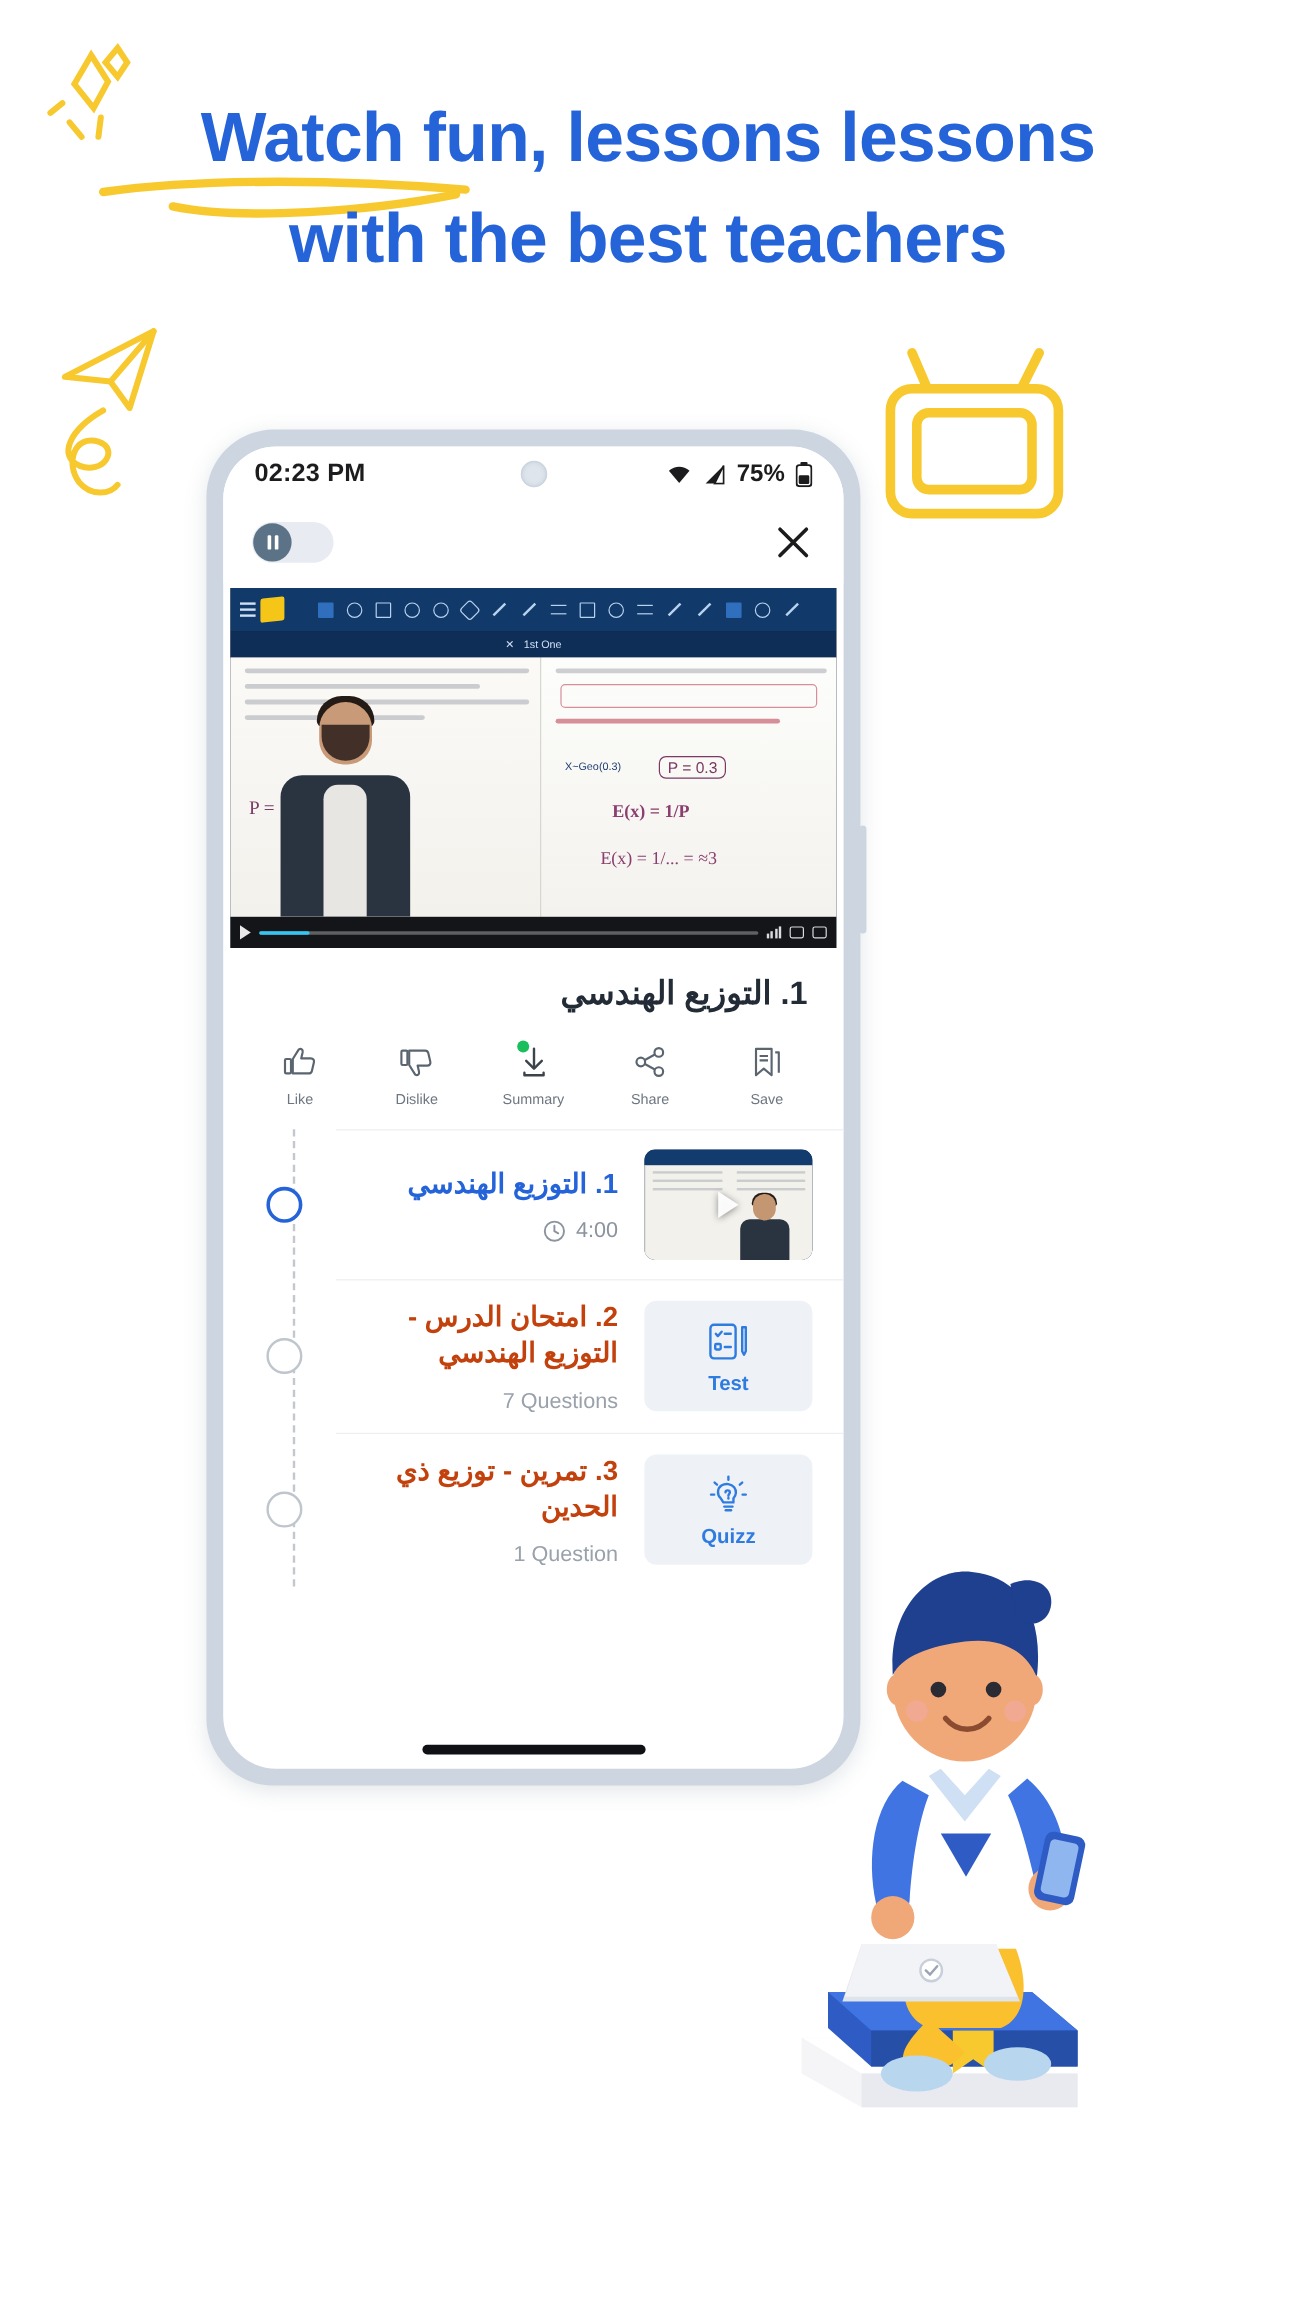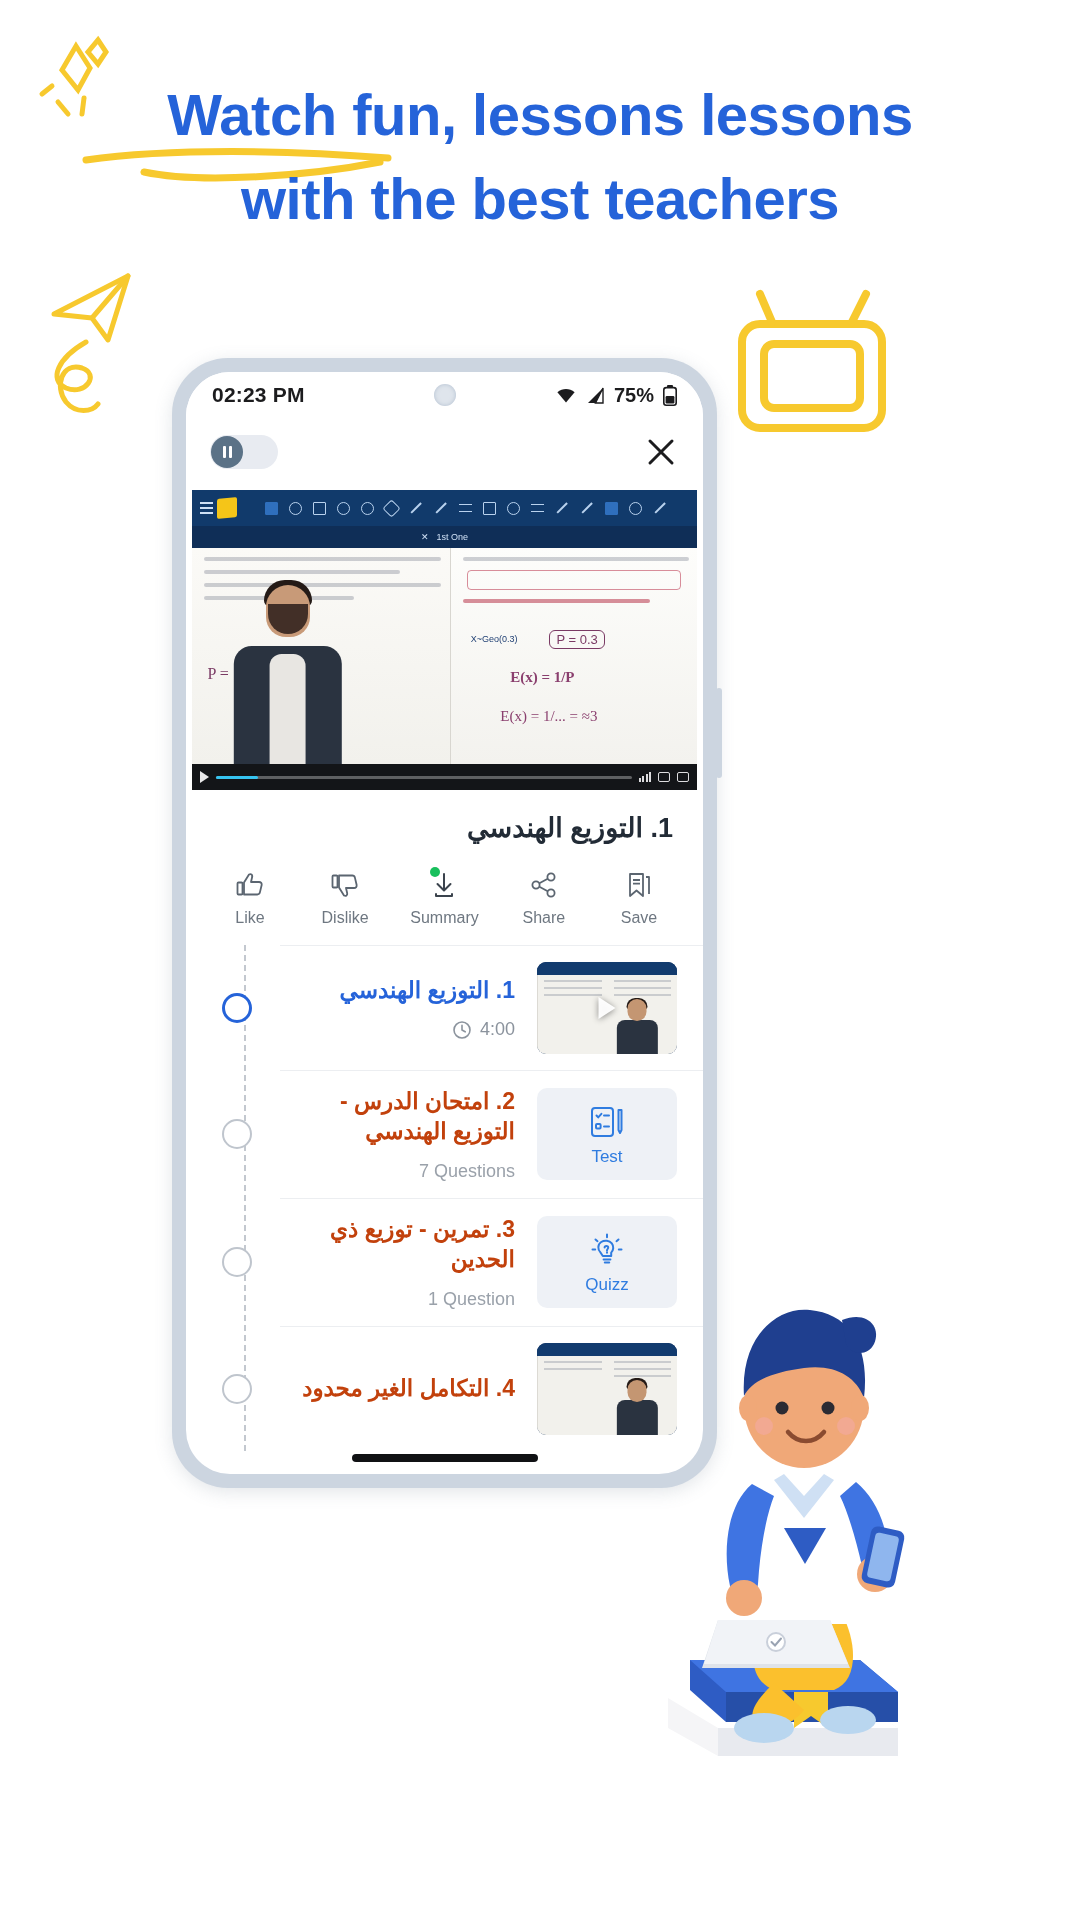--- a/index.html
+++ b/index.html
@@ -185,21 +185,21 @@
     font-size: 27px; font-weight: 700; color: #222b36;
   }
 
   
   .actions {
     display: flex; justify-content: space-between;
     padding: 22px 34px 18px 34px;
   }
   .action { display: flex; flex-direction: column; align-items: center; gap: 9px;
             min-width: 60px; position: relative; }
-  .action-label { font-size: 16px; color: #6e7781; }
+  .action-label { font-size: 12px; color: #6e7781; }
   .badge-dot { position: absolute; top: -3px; left: 50%; margin-left: -14px;
                width: 10px; height: 10px; border-radius: 50%; background: #18bf5c; }
 
   
   .list { position: relative; padding-left: 0; }
   .rail { position: absolute; left: 58px; top: 0; bottom: 0; width: 2px;
           border-left: 2px dashed #c3c8cf; }
   .row { display: flex; align-items: center; position: relative;
          padding: 16px 26px 16px 0; margin-left: 94px; border-top: 1px solid #eceef1;
          direction: rtl; }
@@ -225,21 +225,21 @@
   .thumb .play {
      position: absolute; left: 50%; top: 50%; transform: translate(-50%,-50%);
      width: 0; height: 0; border-left: 17px solid rgba(255,255,255,.95);
      border-top: 11px solid transparent; border-bottom: 11px solid transparent;
      filter: drop-shadow(0 1px 3px rgba(0,0,0,.45));
   }
   .tile {
     width: 140px; height: 92px; border-radius: 10px; background: #eef1f6; flex: none;
     display: flex; flex-direction: column; align-items: center; justify-content: center; gap: 5px;
   }
-  .tile-label { font-size: 17px; font-weight: 400; color: #2f7ce0; }
+  .tile-label { font-size: 17px; font-weight: 700; color: #2f7ce0; }
   .row-main { flex: 1; padding-right: 22px; text-align: right; }
   .row-title { font-size: 23px; font-weight: 700; color: #c2410c; line-height: 1.3; }
   .row-title.active { color: #2563d9; }
   .row-meta { margin-top: 14px; font-size: 18px; color: #8b939d;
               display: flex; align-items: center; gap: 8px; direction: ltr;
               justify-content: flex-end; }
   .row-meta.plain { color: #9aa1aa; }
 
   .home-indicator {
     position: absolute; left: 50%; transform: translateX(-50%); bottom: 12px;
@@ -548,45 +548,20 @@
           <div class="tile-label">Quizz</div>
         </div>
         <div class="row-main">
           <div class="row-title">3. تمرين - توزيع ذي الحدين</div>
           <div class="row-meta plain">
             <span>1 Question</span>
           </div>
         </div>
       </div>
 
-      <div class="row">
-        <div class="dot"></div>
-        <div class="thumb">
-          <div class="tb-top"></div>
-          <div class="tb-body">
-            <div class="tb-left">
-              <div class="tl"></div>
-              <div class="tl"></div>
-              <div class="tl"></div>
-              <div class="tb-fig">
-                <div class="tb-tor"></div>
-                <div class="tb-hair"></div>
-                <div class="tb-head"></div>
-              </div>
-            </div>
-            <div class="tb-right">
-              <div class="tl"></div>
-              <div class="tl"></div>
-            </div>
-          </div>
-        </div>
-        <div class="row-main">
-          <div class="row-title">4. التكامل الغير محدود</div>
-        </div>
-      </div>
     </div>
 
     <div class="home-indicator"></div>
   </div>
 </div>
 
 <svg class="mascot" viewBox="0 0 420 560">
 
   <g>
     <path d="M70 470 L250 470 L300 500 L300 528 L120 528 L70 500 Z" fill="#f5f5f7"></path>

